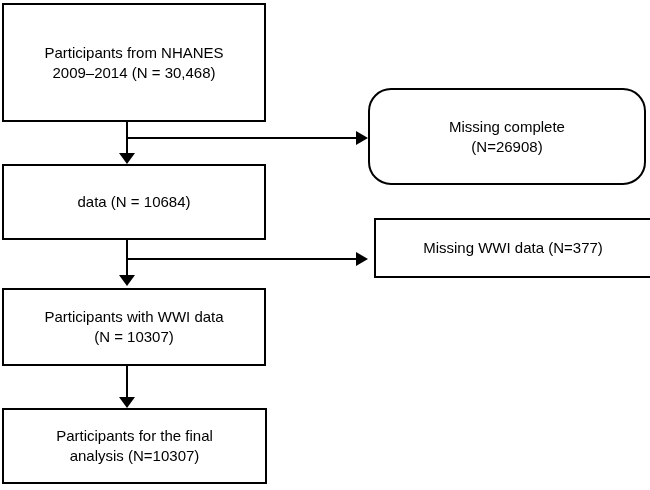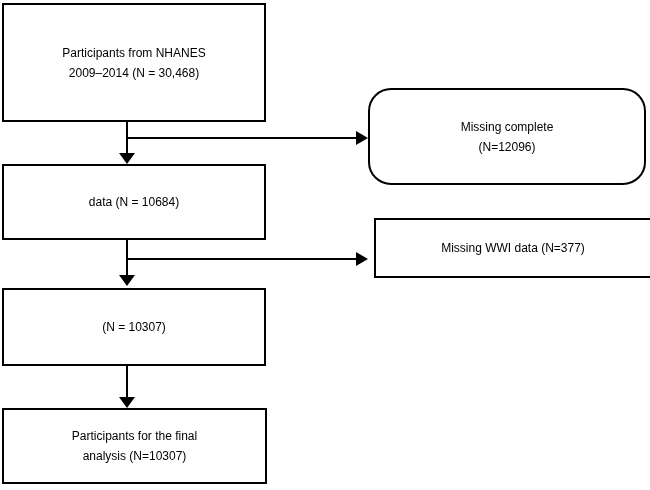--- a/index.html
+++ b/index.html
@@ -15,21 +15,21 @@
     position: absolute;
     box-sizing: border-box;
     border: 2px solid #000000;
     background: #ffffff;
     display: flex;
     flex-direction: column;
     align-items: center;
     justify-content: center;
     text-align: center;
     color: #000000;
-    font-size: 12px;
+    font-size: 15px;
     line-height: 20px;
     padding: 2px 6px;
   }
   .vline, .hline { position: absolute; background: #000000; }
   .vline { width: 1.5px; }
   .hline { height: 1.5px; }
   .arrow-down {
     position: absolute;
     width: 0; height: 0;
     border-left: 8px solid transparent;
@@ -71,31 +71,32 @@
   <div class="box" id="box-nhanes">
     <div>Participants from NHANES</div>
     <div>2009–2014 (N = 30,468)</div>
   </div>
 
   <div class="box" id="box-periodontitis">
     <div>data (N = 10684)</div>
   </div>
 
   <div class="box" id="box-wwi">
+    <div>Participants with WWI data</div>
     <div>(N = 10307)</div>
   </div>
 
   <div class="box" id="box-final">
     <div>Participants for the final</div>
     <div>analysis (N=10307)</div>
   </div>
 
   <div class="box" id="box-excl-perio">
     <div>Missing complete</div>
-    <div>(N=12096)</div>
+    <div>(N=26908)</div>
   </div>
 
   <div class="box" id="box-excl-wwi">
     <div>Missing WWI data (N=377)</div>
   </div>
 
   <div class="vline" id="v1"></div>
   <div class="arrow-down" id="a1"></div>
   <div class="hline" id="h1"></div>
   <div class="arrow-right" id="r1"></div>

